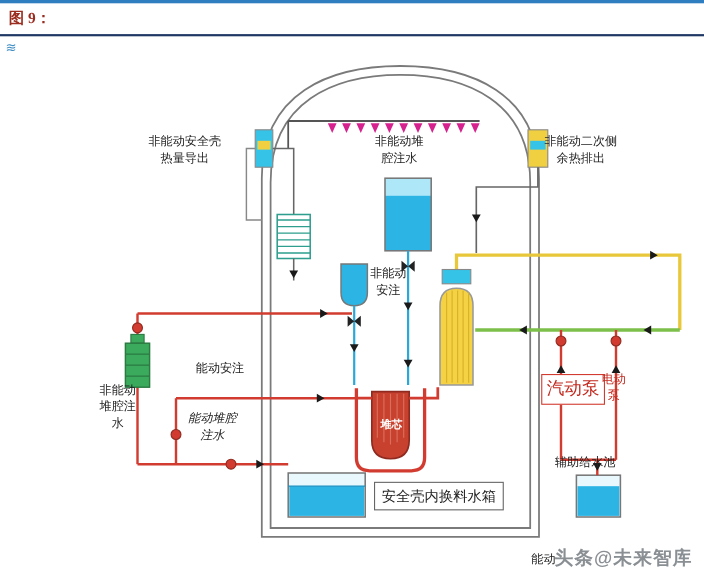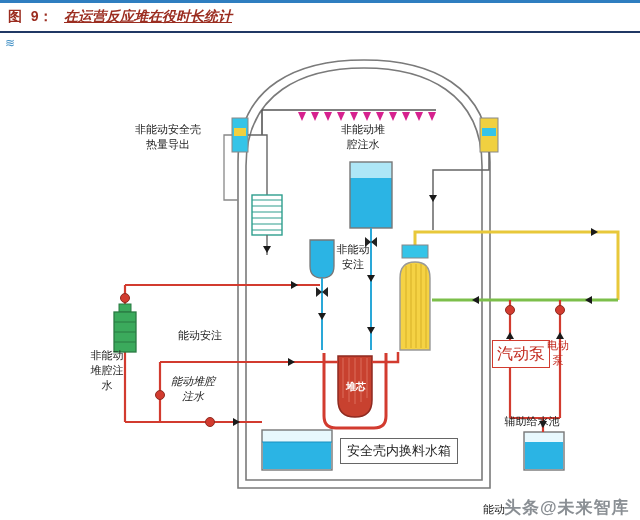--- a/index.html
+++ b/index.html
@@ -1,21 +1,21 @@
 <!DOCTYPE html>
 <html><head>
 <meta charset="utf-8">
 <style>
   html,body{margin:0;padding:0;background:#fff;}
   .page{position:relative;width:640px;height:520px;background:#fff;overflow:hidden;
         font-family:"Liberation Sans",sans-serif;}
   
   .topline{position:absolute;top:0;left:0;width:640px;height:3px;background:#2F7EC0;}
   .header{position:absolute;top:3px;left:0;width:640px;height:28px;border-bottom:2.5px solid #203864;
-          font-family:Liberation Mono, monospace;}
+          font-family:Liberation Serif, serif;}
   .fig-label{position:absolute;left:8px;top:5px;font-size:14px;font-weight:bold;color:#9B2D20;}
   .fig-title{position:absolute;left:64px;top:5px;font-size:14px;font-weight:bold;font-style:italic;
              color:#9B2D20;text-decoration:underline;}
   .corner-glyph{position:absolute;left:5px;top:36px;font-size:12px;color:#3E8EC4;}
   
   .diagram{position:absolute;top:50px;left:0;width:640px;height:470px;}
   .diagram svg{position:absolute;top:0;left:0;}
   .dlabel{position:absolute;font-size:11px;line-height:1.35;color:#222;text-align:center;
           word-break:break-all;}
   .lbl-pch{left:134px;top:72px;width:68px;}
@@ -36,21 +36,20 @@
   .watermark{position:absolute;left:504px;top:446px;color:#8A8F94;font-size:17px;font-weight:600;
              white-space:nowrap;letter-spacing:1px;}
 </style>
 </head>
 <body>
 
 <div class="page">
   <div class="topline"></div>
   <div class="header">
     <span class="fig-label">图 9：</span>
-    <span class="fig-title">在运营反应堆在役时长统计</span>
   </div>
   <span class="corner-glyph">≋</span>
 
   <div class="diagram">
     <svg width="640" height="470" viewBox="0 0 640 470">
 
       <g fill="none" stroke="#7a7a7a" stroke-width="1.6">
         <path d="M238,438 L238,112 C238,34 300,10 364,10 C428,10 490,34 490,112 L490,438 Z"></path>
         <path d="M246,430 L246,116 C246,42 304,18 364,18 C424,18 482,42 482,116 L482,430 Z"></path>
       </g>
@@ -173,20 +172,21 @@
         <polygon points="592,246 592,254 585,250"></polygon>
         <polygon points="479,246 479,254 472,250"></polygon>
         <polygon points="506,289 514,289 510,282"></polygon>
         <polygon points="556,289 564,289 560,282"></polygon>
         <polygon points="539,371 547,371 543,378"></polygon>
       </g>
     </svg>
 
     <div class="dlabel lbl-pch">非能动安全壳热量导出</div>
     <div class="dlabel lbl-pci">非能动堆腔注水</div>
+    <div class="dlabel lbl-psh">非能动二次侧余热排出</div>
     <div class="dlabel lbl-psi">非能动安注</div>
     <div class="dlabel lbl-asi">能动安注</div>
     <div class="dlabel lbl-aci">能动堆腔注水</div>
     <div class="dlabel lbl-acs">非能动堆腔注水</div>
     <div class="dlabel lbl-core">堆芯</div>
     <div class="dlabel lbl-irwst">安全壳内换料水箱</div>
     <div class="dlabel lbl-sp">汽动泵</div>
     <div class="dlabel lbl-ep">电动泵</div>
     <div class="dlabel lbl-aux">辅助给水池</div>
     <div class="dlabel lbl-bot">能动</div>

